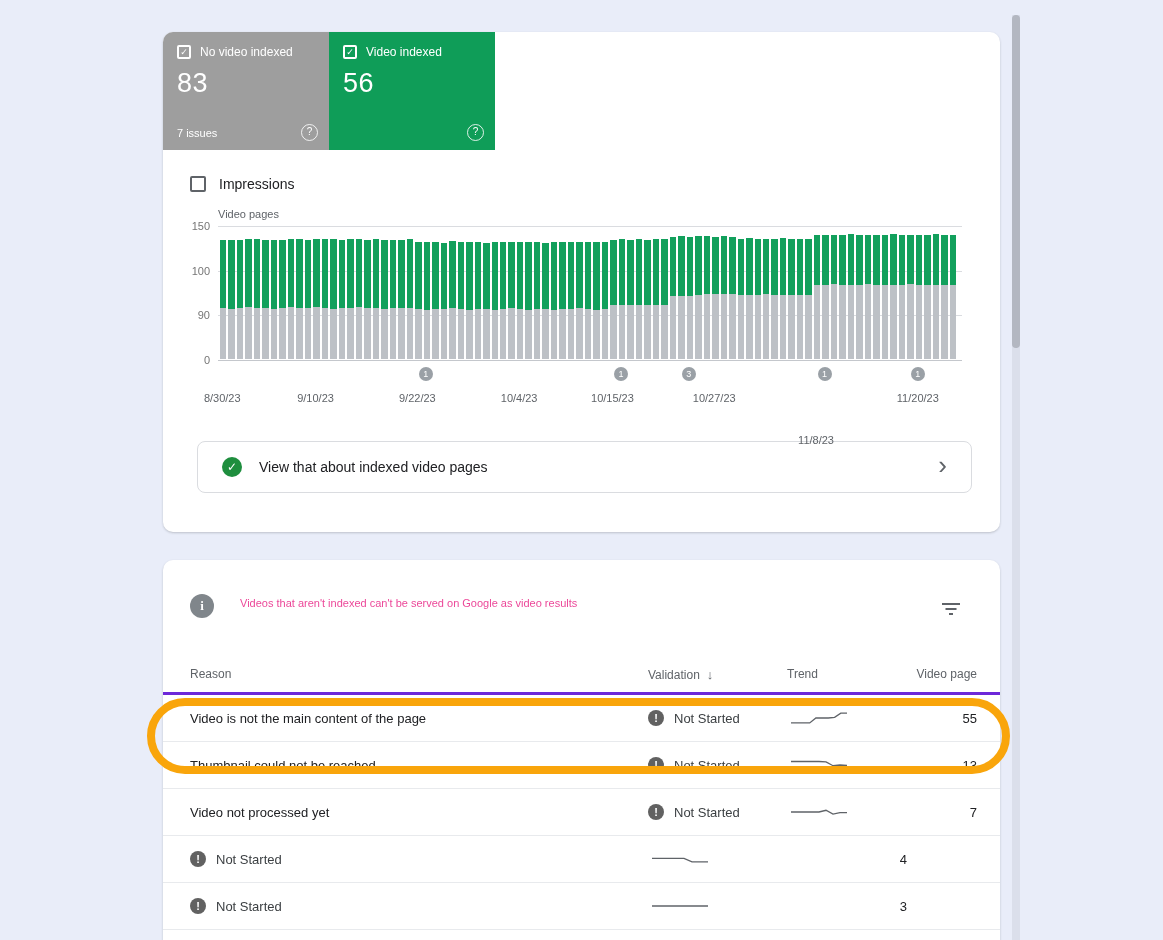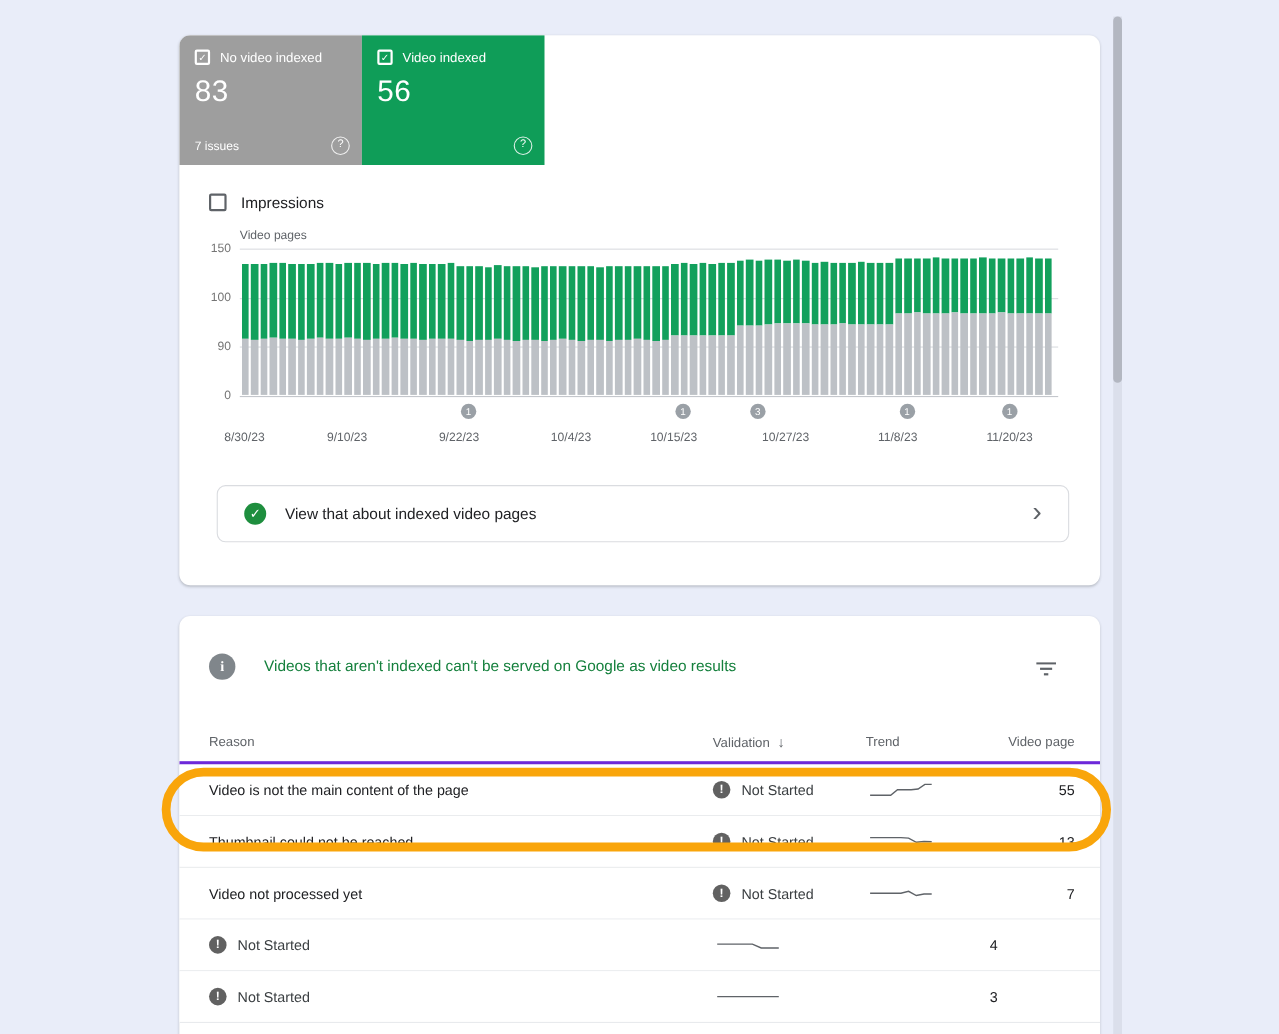--- a/index.html
+++ b/index.html
@@ -53,21 +53,21 @@
                 font-size:12px;line-height:20px;text-align:center;flex:none;font-weight:bold;}
   .banner .label{flex:1;}
   .chev{font-size:26px;color:#5f6368;line-height:20px;margin-top:-4px;}
 
   
   .c2head{display:flex;align-items:flex-start;padding:0 36px 0 27px;}
   .info-icon{width:24px;height:24px;border-radius:50%;background:#80868b;color:#fff;font-size:13px;
              line-height:24px;text-align:center;font-weight:bold;flex:none;margin-top:4px;font-family:"Liberation Serif",serif;}
   .c2titles{margin-left:26px;flex:1;}
   .c2title{font-size:20px;color:#202124;font-weight:400;}
-  .c2sub{font-size:14px;color:#15803d;margin-top:7px;}
+  .c2sub{font-size:11px;color:#ec4899;margin-top:7px;}
   .filter-btn{margin-top:8px;cursor:pointer;padding:4px;}
 
   
   .table{margin-top:32px;}
   .thead,.trow{display:grid;grid-template-columns:458px 139px 120px 70px;padding:0 23px 0 27px;align-items:center;}
   .thead{height:36px;font-size:12px;color:#5f6368;border-bottom:3px solid #6d28d9;}
   .trow{height:46px;border-bottom:1px solid #e8eaed;font-size:13px;color:#202124;cursor:pointer;background:#fff;}
   .c-pages{text-align:right;}
   .c-val{display:flex;align-items:center;gap:10px;color:#3c4043;}
   .warn{width:16px;height:16px;border-radius:50%;background:#616161;color:#fff;font-size:11px;
@@ -488,21 +488,21 @@
           <div class="marker" style="left: 82.1839%;">1</div>
           <div class="marker" style="left: 94.8276%;">1</div>
         </div>
       <div class="xlabels" id="xlabels">
           <span class="xlab" style="left: 0.574713%;">8/30/23</span>
           <span class="xlab" style="left: 13.2184%;">9/10/23</span>
           <span class="xlab" style="left: 27.0115%;">9/22/23</span>
           <span class="xlab" style="left: 40.8046%;">10/4/23</span>
           <span class="xlab" style="left: 53.4483%;">10/15/23</span>
           <span class="xlab" style="left: 67.2414%;">10/27/23</span>
-          <span class="xlab" style="left: 81.0345%;">11/8/23</span>
+          <span class="xlab" style="left: 81.0345%; margin-top: 42px;">11/8/23</span>
           <span class="xlab" style="left: 94.8276%;">11/20/23</span>
         </div>
     </div>
 
     <div class="banner">
       <span class="check-circle">✓</span>
       <span class="label">View that about indexed video pages</span>
       <span class="chev">›</span>
     </div>
   </div>

